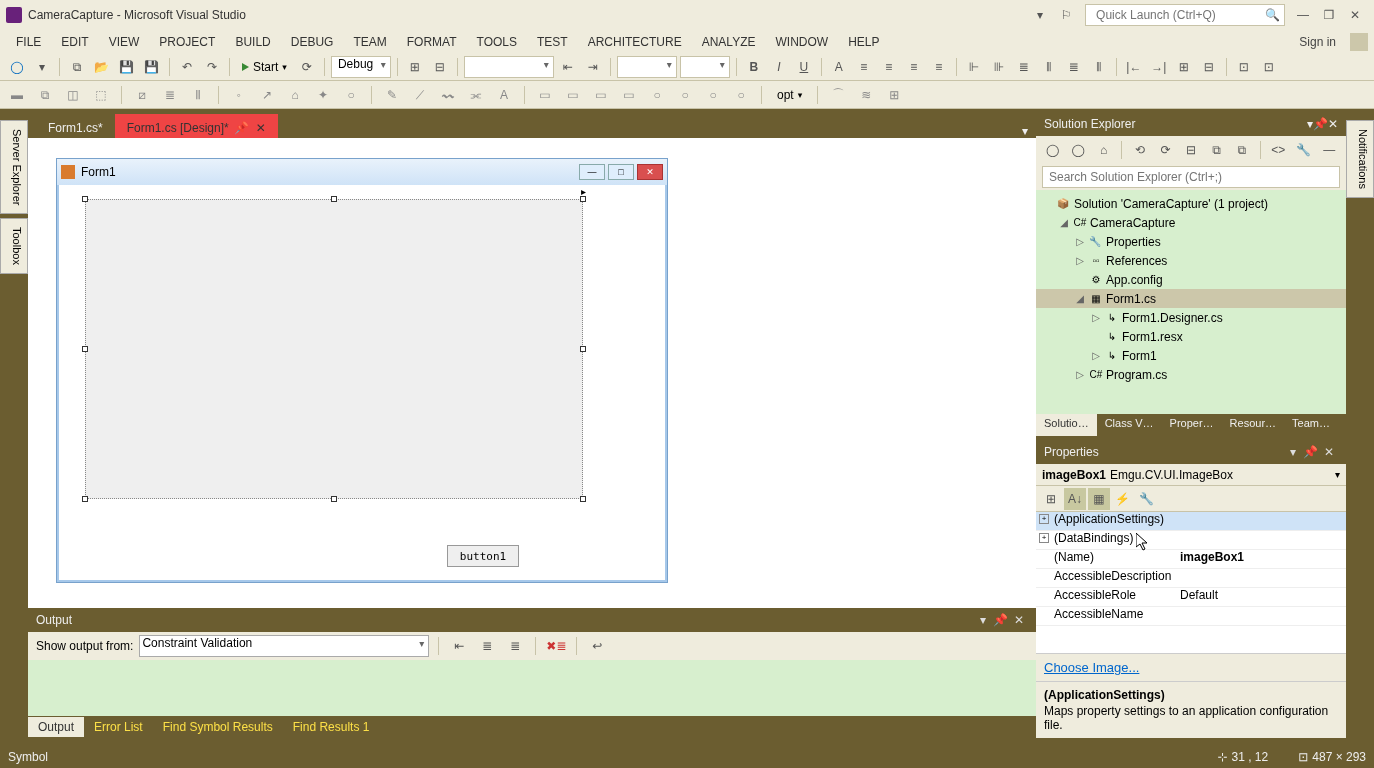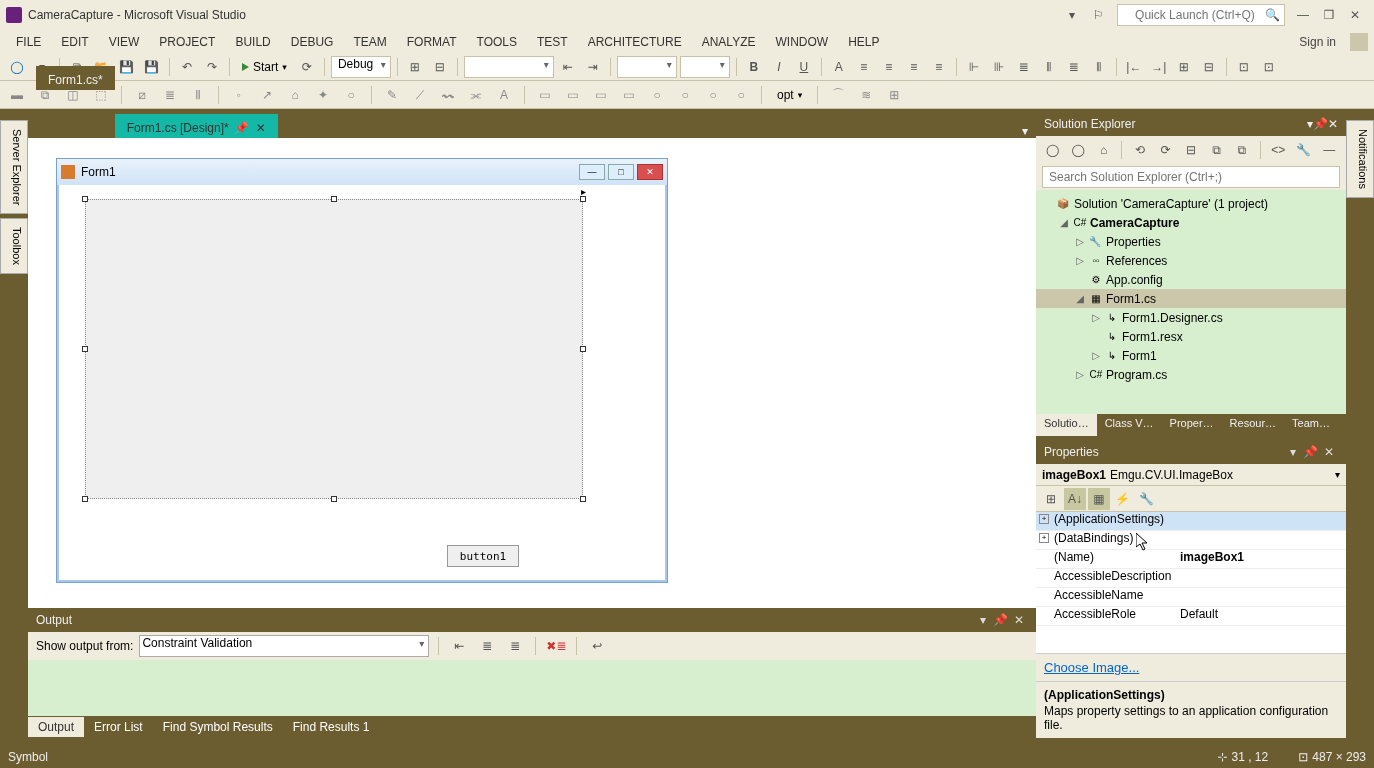--- a/index.html
+++ b/index.html
@@ -1,21 +1,21 @@
 <!DOCTYPE html>
 <html><head>
 <meta charset="utf-8">
 <style>
 * { margin:0; padding:0; box-sizing:border-box; font-family:"Segoe UI",Tahoma,sans-serif; font-size:12px; }
 body { width:1374px; height:768px; background:#6b5d30; overflow:hidden; position:relative; }
 .titlebar { height:30px; background:#efecdd; display:flex; align-items:center; padding:0 6px; }
 .titlebar .vs-icon { width:16px; height:16px; margin-right:6px; background:#68217a; border-radius:2px; }
 .titlebar .title { font-size:12px; color:#333; flex:0 0 auto; }
 .titlebar .spacer { flex:1; }
-.titlebar .ql { width:168px; height:22px; border:1px solid #c8c3a8; background:#fff; padding:0 17px; font-size:12px; color:#999; margin:0 6px; }
+.titlebar .ql { width:200px; height:22px; border:1px solid #c8c3a8; background:#fff; padding:0 10px; font-size:12px; color:#999; margin:0 6px; }
 .titlebar .winbtn { width:26px; height:20px; display:flex; align-items:center; justify-content:center; cursor:pointer; color:#555; }
 .titlebar .tb-icon { width:22px; height:22px; display:flex; align-items:center; justify-content:center; color:#555; margin:0 2px; }
 .menubar { height:24px; background:#efecdd; display:flex; align-items:center; padding:0 6px; gap:2px; }
 .menubar .mitem { padding:2px 10px; font-size:12px; color:#333; cursor:pointer; }
 .menubar .signin { margin-left:auto; padding:2px 8px; color:#444; }
 .menubar .avatar { width:18px; height:18px; background:#ccc7aa; margin-left:4px; }
 .toolbar { background:#efecdd; display:flex; flex-wrap:wrap; align-items:center; padding:2px 6px; gap:3px; border-bottom:1px solid #c8c3a8; }
 .tb-btn { width:22px; height:22px; display:flex; align-items:center; justify-content:center; color:#555; cursor:pointer; }
 .tb-sep { width:1px; height:18px; background:#c8c3a8; margin:0 3px; }
 .tb-text-btn { height:22px; display:flex; align-items:center; padding:0 6px; gap:4px; cursor:pointer; }
@@ -23,21 +23,21 @@
 .tb-combo { height:22px; border:1px solid #c8c3a8; background:#fff; padding:0 16px 0 6px; font-size:12px; min-width:60px; position:relative; }
 .tb-combo::after { content:"▾"; position:absolute; right:4px; top:2px; font-size:10px; color:#666; }
 .toolbar2 { background:#efecdd; display:flex; align-items:center; padding:2px 6px; gap:6px; border-bottom:1px solid #c8c3a8; height:28px; }
 .toolbar2 .tb-btn { color:#888; }
 .main-area { position:absolute; top:112px; left:0; right:0; bottom:30px; display:flex; }
 .left-tabs { width:28px; background:#6b5d30; display:flex; flex-direction:column; gap:4px; padding-top:8px; }
 .side-tab { writing-mode:vertical-rl; background:#efecdd; padding:8px 4px; font-size:11px; cursor:pointer; border:1px solid #aaa; }
 .center-col { flex:1; display:flex; flex-direction:column; background:#6b5d30; min-width:0; }
 .doc-tabs { height:26px; background:#6b5d30; display:flex; align-items:flex-end; padding-left:8px; }
 .doc-tab { height:24px; background:#6b5d30; color:#eee; padding:4px 12px 0 12px; font-size:12px; display:flex; align-items:center; gap:6px; cursor:pointer; }
-.doc-tab.active { background:#14b8a6; color:#333;margin-top:48px; }
+.doc-tab.active { background:#ef4444; color:#333; }
 .doc-tab .closex { font-size:12px; cursor:pointer; }
 .doc-tabs .dropdown { margin-left:auto; color:#eee; padding:0 8px; cursor:pointer; }
 .designer-surface { flex:1; background:#fff; overflow:auto; padding:20px 28px; position:relative; }
 .form-window { width:612px; height:425px; background:#fff; border:1px solid #78a2cc; box-shadow:0 0 0 2px #a6c8ea inset; position:relative; }
 .form-titlebar { height:26px; background:linear-gradient(#e9f2fb,#cfe3f7); display:flex; align-items:center; padding:0 4px; }
 .form-titlebar .ficon { width:14px; height:14px; background:#d97b2e; margin-right:6px; }
 .form-titlebar .ftitle { font-size:12px; flex:1; }
 .form-titlebar .wbtn { width:26px; height:16px; border:1px solid #8aa; background:#dfeefc; margin-left:3px; display:flex; align-items:center; justify-content:center; font-size:9px; }
 .form-titlebar .wbtn.close { background:#d94f4f; border-color:#a33; color:#fff; }
 .form-body { position:absolute; top:26px; left:0; right:0; bottom:0; }
@@ -47,35 +47,35 @@
 .output-panel { height:130px; background:#6b5d30; display:flex; flex-direction:column; }
 .panel-header { height:24px; background:#6b5d30; color:#eee; display:flex; align-items:center; padding:0 8px; font-size:12px; }
 .panel-header .spacer { flex:1; }
 .panel-header .phbtn { width:18px; height:18px; display:flex; align-items:center; justify-content:center; color:#ddd; cursor:pointer; }
 .output-toolbar { height:28px; background:#efecdd; display:flex; align-items:center; padding:0 8px; gap:6px; }
 .output-toolbar .lbl { font-size:12px; }
 .output-combo { width:290px; height:22px; border:1px solid #aaa; background:#fff; padding:0 2px; font-size:12px; position:relative; }
 .output-combo::after { content:"▾"; position:absolute; right:4px; top:2px; font-size:10px; color:#666; }
 .output-body { flex:1; background:#d7efce; }
 .bottom-tabs { height:22px; background:#6b5d30; display:flex; align-items:center; }
-.bottom-tabs .btab { padding:3px 10px; color:#ffffff; font-size:12px; cursor:pointer; }
+.bottom-tabs .btab { padding:3px 10px; color:#fde047; font-size:12px; cursor:pointer; }
 .bottom-tabs .btab.active { background:#efecdd; color:#333; }
 .right-col { width:310px; display:flex; flex-direction:column; background:#6b5d30; }
 .right-tabs-bar { width:28px; background:#6b5d30; display:flex; flex-direction:column; padding-top:8px; }
 .se-header { height:24px; background:#6b5d30; color:#eee; display:flex; align-items:center; padding:0 8px; font-size:12px; }
 .se-toolbar { height:28px; background:#efecdd; display:flex; align-items:center; padding:0 6px; gap:4px; }
 .se-toolbar .tb-btn { color:#555; }
 .se-search { height:26px; background:#efecdd; padding:2px 6px; }
 .se-search input { width:100%; height:22px; border:1px solid #c8c3a8; padding:0 6px; font-size:12px; color:#888; }
 .se-tree { flex:0 0 auto; height:224px; background:#d7efce; overflow:auto; padding:4px 0; }
 .tree-row { display:flex; align-items:center; height:19px; padding-left:6px; font-size:12px; cursor:pointer; gap:2px; white-space:nowrap; }
 .tree-row.sel { background:#ccc7aa; }
 .tree-row .exp { width:12px; text-align:center; color:#666; font-size:10px; }
 .tree-row .ticon { width:16px; height:14px; display:inline-flex; align-items:center; justify-content:center; font-size:10px; }
-.tree-row.bold .tlabel { font-weight:bold; }
+.tree-row.bold .tlabel { font-weight:normal; }
 .se-tabs { height:22px; background:#6b5d30; display:flex; }
 .se-tabs .stab { padding:3px 8px; color:#eee; font-size:11px; cursor:pointer; white-space:nowrap; overflow:hidden; text-overflow:ellipsis; }
 .se-tabs .stab.active { background:#efecdd; color:#333; }
 .props-panel { flex:1; display:flex; flex-direction:column; background:#efecdd; margin-top:4px; }
 .props-obj { height:22px; background:#efecdd; padding:2px 6px; font-size:12px; display:flex; align-items:center; border-bottom:1px solid #c8c3a8; }
 .props-obj b { margin-right:4px; }
 .props-toolbar { height:26px; background:#efecdd; display:flex; align-items:center; padding:0 4px; gap:2px; border-bottom:1px solid #c8c3a8; }
 .props-toolbar .ptb { width:22px; height:22px; display:flex; align-items:center; justify-content:center; cursor:pointer; color:#555; }
 .props-toolbar .ptb.active { background:#c8c8a0; }
 .props-grid { flex:1; background:#fff; overflow:auto; position:relative; }
@@ -431,26 +431,26 @@
           </div>
           <div class="prop-row">
             <div class="pname">(Name)</div>
             <div class="pval" style="font-weight:bold">imageBox1</div>
           </div>
           <div class="prop-row">
             <div class="pname">AccessibleDescription</div>
             <div class="pval"></div>
           </div>
           <div class="prop-row">
+            <div class="pname">AccessibleRole</div>
+            <div class="pval">Default</div>
+          </div>
+          <div class="prop-row">
             <div class="pname">AccessibleName</div>
             <div class="pval"></div>
-          </div>
-          <div class="prop-row">
-            <div class="pname">AccessibleRole</div>
-            <div class="pval">Default</div>
           </div>
         </div>
       <div class="props-link-row">
         <a>Choose Image...</a>
       </div>
       <div class="props-desc">
         <b>(ApplicationSettings)</b>
         <span>Maps property settings to an application configuration file.</span>
       </div>
     </div>

